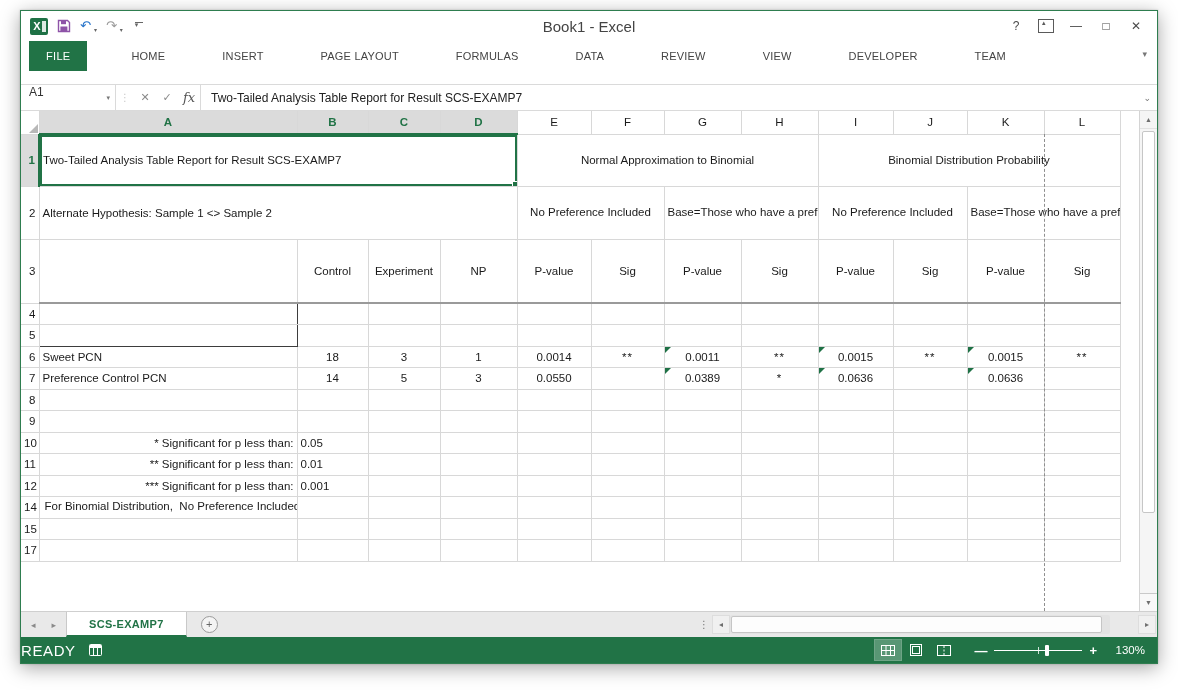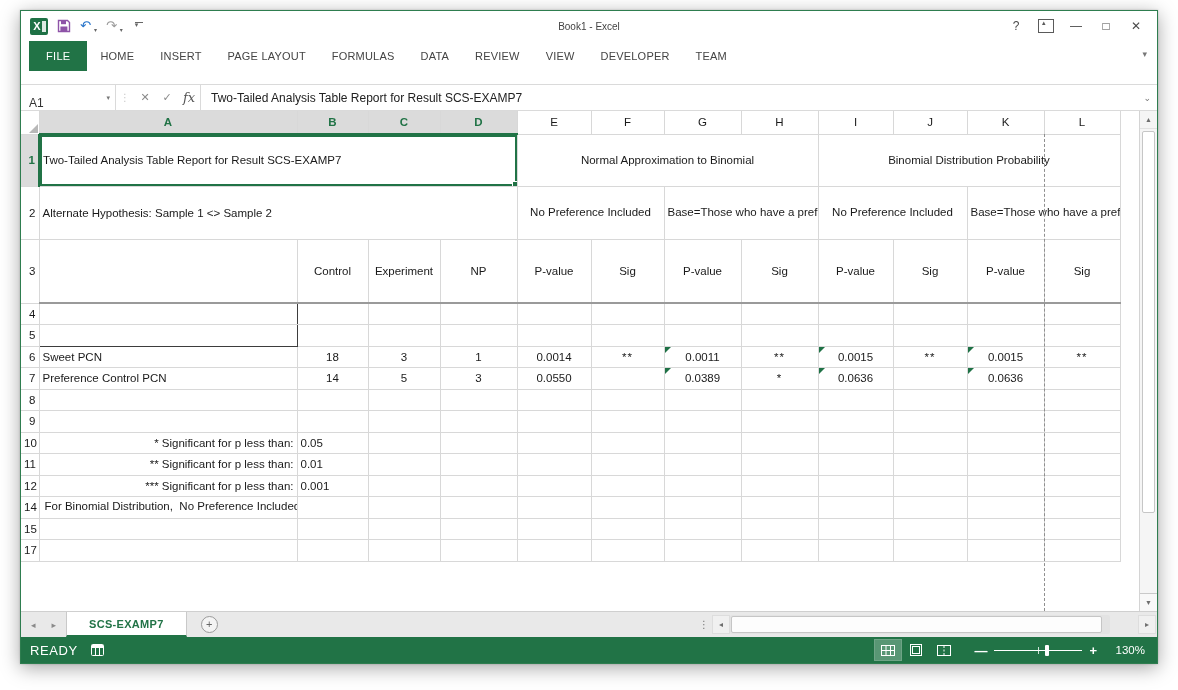--- a/index.html
+++ b/index.html
@@ -15,37 +15,37 @@
     color:#fff;font-weight:bold;font-size:11px;line-height:17px;text-align:center;}
   .appicon::before{content:"";position:absolute;right:2px;top:3px;width:4px;height:11px;background:rgba(255,255,255,.85);}
   .appicon span{position:relative;left:-2px;}
   .qbtn{font-size:13px;line-height:16px;color:#2673C9;}
   .qbtn.save svg{display:block;}
   .mini-drop{font-size:6px;color:#666;margin-left:-6px;position:relative;top:3px;}
   .gray{color:#9b9b9b;}
   .qat-more{width:11px;height:12px;position:relative;margin-left:2px;}
   .qat-more::before{content:"";position:absolute;left:1px;top:2px;width:8px;height:0;border-top:1px solid #666;}
   .qat-more::after{content:"▾";position:absolute;left:1px;top:1px;font-size:7px;color:#666;}
-  .win-title{position:absolute;left:0;right:0;text-align:center;font-size:10px;color:#444;pointer-events:none;}
+  .win-title{position:absolute;left:0;right:0;text-align:center;font-size:15px;color:#444;pointer-events:none;}
   .winbtns{margin-left:auto;display:flex;align-items:center;gap:0;padding-right:6px;}
   .wbtn{width:30px;height:22px;display:flex;align-items:center;justify-content:center;
     color:#4a4a4a;font-size:12px;}
   .ribbon-display{width:14px;height:12px;border:1px solid #5a5a5a;position:relative;}
   .ribbon-display::after{content:"▴";position:absolute;left:3px;top:-1px;font-size:7px;color:#5a5a5a;}
   
-  .tabrow{height:30px;display:flex;align-items:stretch;flex:0 0 auto;position:relative;}
+  .tabrow{height:30px;display:flex;align-items:stretch;flex:0 0 auto;position:relative;gap:31px;}
   .tab-file{background:#217346;color:#fff;font-size:11px;display:flex;align-items:center;
     padding:0 17px;margin-left:8px;letter-spacing:.3px;}
   .rtab{display:flex;align-items:center;padding:0 13px;font-size:11px;color:#444;letter-spacing:.2px;}
   .ribbon-collapse{position:absolute;right:10px;top:8px;font-size:9px;color:#777;}
   .ribbon-gap{height:13px;flex:0 0 auto;background:#fff;}
   
   .fbar{height:25px;border-top:1px solid #DADADA;border-bottom:1px solid #DADADA;
     display:flex;align-items:stretch;flex:0 0 auto;font-size:12px;color:#333;}
-  .namebox{width:86px;display:flex;align-items:flex-end;padding-left:8px;border-right:1px solid #DADADA;position:relative;}
+  .namebox{width:86px;display:flex;align-items:flex-start;padding-left:8px;border-right:1px solid #DADADA;position:relative;}
   .namebox .nb-drop{position:absolute;right:5px;top:9px;font-size:7px;color:#777;}
   .fb-dots{display:flex;align-items:center;color:#C9C9C9;font-size:10px;padding:0 4px;}
   .fb-btn{display:flex;align-items:center;justify-content:center;width:22px;color:#8a8a8a;font-size:11px;}
   .fb-fx{font-family:"DejaVu Serif",serif;font-style:italic;font-size:13px;color:#555;}
   .fb-input{flex:1;display:flex;align-items:center;padding-left:10px;border-left:1px solid #DADADA;
     font-size:12px;color:#222;white-space:pre;overflow:hidden;}
   .fb-expand{display:flex;align-items:center;padding:0 6px;color:#777;font-size:9px;}
   
   .gridwrap{flex:1;display:flex;position:relative;overflow:hidden;background:#fff;}
   .sheetarea{flex:1;position:relative;overflow:hidden;}
@@ -100,21 +100,21 @@
     display:flex;align-items:center;justify-content:center;font-size:11px;line-height:1;background:#F4F4F4;}
   .ts-spacer{flex:1;}
   .splitter{display:flex;align-items:center;color:#777;font-size:10px;padding:0 3px;}
   .hs-btn{display:flex;align-items:center;justify-content:center;width:16px;color:#6e6e6e;font-size:8px;background:#F0F0F0;border:1px solid #DDD;margin:3px 0;}
   .hs-track{width:380px;margin:3px 0;background:#E3E3E3;position:relative;border-radius:2px;}
   .hs-thumb{position:absolute;top:1px;bottom:1px;left:1px;width:97%;background:#FDFDFD;border:1px solid #C6C6C6;border-radius:2px;}
   .hs-endgap{width:28px;}
   .hs-right{margin-right:1px;}
   
   .statusbar{height:26px;background:#217346;display:flex;align-items:center;color:#fff;flex:0 0 auto;}
-  .sb-mode{font-size:13px;letter-spacing:.6px;padding-left:9px;}
+  .sb-mode{font-size:15px;letter-spacing:.6px;padding-left:0;}
   .sb-macro{margin-left:13px;display:flex;align-items:center;}
   .sb-spacer{flex:1;}
   .viewbtn{width:26px;height:20px;display:flex;align-items:center;justify-content:center;margin:0 1px;}
   .viewbtn.active{background:rgba(255,255,255,.25);outline:1px solid rgba(255,255,255,.35);}
   .zoomctl{display:flex;align-items:center;gap:7px;margin:0 10px 0 16px;}
   .zoomsign{font-size:13px;font-weight:bold;line-height:1;}
   .zslider{width:88px;height:11px;position:relative;}
   .zslider .track{position:absolute;left:0;right:0;top:5px;height:1px;background:#fff;}
   .zslider .tick{position:absolute;left:50%;top:2px;width:1px;height:7px;background:rgba(255,255,255,.8);}
   .zslider .handle{position:absolute;left:58%;top:0;width:4px;height:11px;background:#fff;border-radius:1px;}

